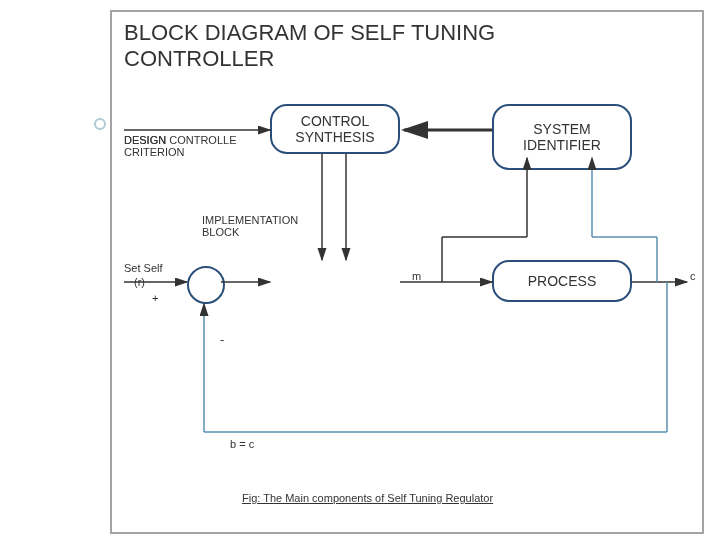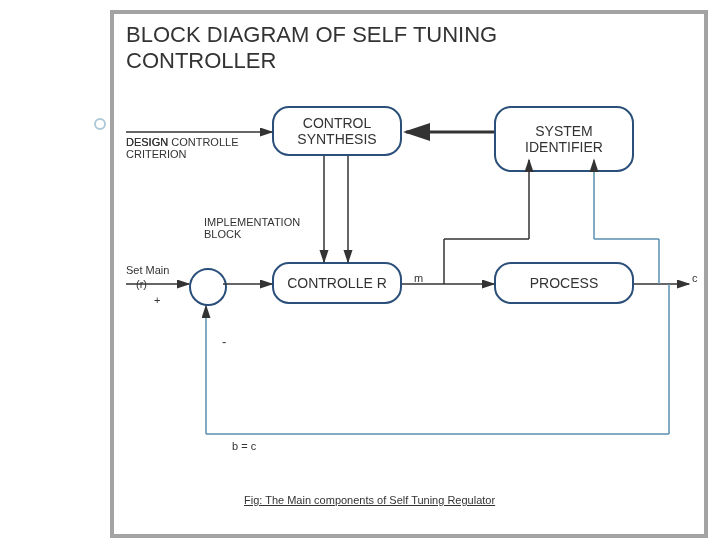--- a/index.html
+++ b/index.html
@@ -10,21 +10,21 @@
     width: 720px;
     height: 540px;
     position: relative;
   }
   .frame {
     position: absolute;
     left: 110px;
     top: 10px;
     width: 590px;
     height: 520px;
-    border: 4px solid #a3a3a3;
+    border: 2px solid #a3a3a3;
     background: #fff;
   }
   .title {
     position: absolute;
     left: 12px;
     top: 8px;
     font-size: 22px;
     color: #333;
     width: 520px;
     line-height: 1.2;
@@ -78,34 +78,33 @@
 </style>
 </head>
 <body>
 
 <div class="frame">
 
   <div class="title">BLOCK DIAGRAM OF SELF TUNING CONTROLLER</div>
 
   <div class="blk" style="left:158px; top:92px; width:130px; height:50px;">CONTROL SYNTHESIS</div>
   <div class="blk" style="left:380px; top:92px; width:140px; height:66px;">SYSTEM IDENTIFIER</div>
-  <div class="blk" style="left:158px; top:248px; width:130px; height:42px;">CONTROLLE R</div>
   <div class="blk" style="left:380px; top:248px; width:140px; height:42px;">PROCESS</div>
 
   <div class="summing" style="left:75px; top:254px; width:34px; height:34px;"></div>
 
   <div class="lbl" style="left:12px; top:122px;">DESIGN CONTROLLE</div>
   <div class="lbl" style="left:12px; top:134px;">&nbsp;</div>
   <div class="lbl" style="left:12px; top:122px; white-space:pre;"></div>
 
   <div class="lbl" style="left:12px; top:122px;">DESIGN<br>CRITERION</div>
 
   <div class="lbl" style="left:90px; top:202px;">IMPLEMENTATION<br>BLOCK</div>
 
-  <div class="lbl" style="left:12px; top:250px;">Set Main</div>
+  <div class="lbl" style="left:12px; top:250px;">Set Self</div>
   <div class="lbl" style="left:22px; top:264px;">(r)</div>
   <div class="lbl" style="left:40px; top:280px;">+</div>
   <div class="lbl" style="left:108px; top:320px; font-size:13px;">-</div>
 
   <div class="lbl" style="left:300px; top:258px;">m</div>
   <div class="lbl" style="left:578px; top:258px;">c</div>
 
   <div class="lbl" style="left:110px; top:426px;margin-left:8px;">b = c</div>
 
   <div class="caption" style="left:130px; top:480px;">Fig: The Main components of Self Tuning Regulator</div>

